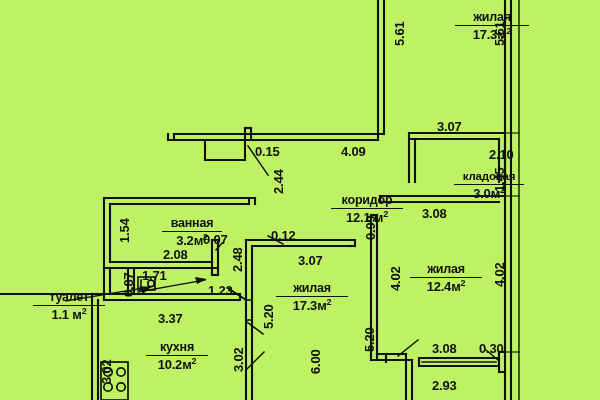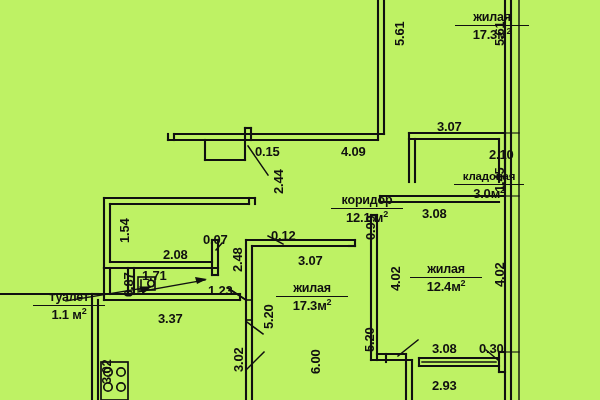--- a/index.html
+++ b/index.html
@@ -276,36 +276,44 @@
   <div class="lbl room small" style="left:454px; top:170px; width:70px;">
     <span class="rname">кладовая</span>
     <span class="rarea"><span>3.0</span><span>м</span><span class="sup">2</span></span>
   </div>
 
   <div class="lbl room" style="left:331px; top:193px; width:72px;">
     <span class="rname">коридор</span>
     <span class="rarea"><span>12.1</span><span> м</span><span class="sup">2</span></span>
   </div>
 
+  <div class="lbl room" style="left:162px; top:216px; width:60px;">
+    <span class="rname">ванная</span>
+    <span class="rarea"><span>3.2</span><span>м</span><span class="sup">2</span></span>
+  </div>
 
   <div class="lbl room" style="left:33px; top:290px; width:72px;">
     <span class="rname">туалет</span>
     <span class="rarea"><span>1.1</span><span> м</span><span class="sup">2</span></span>
   </div>
 
   <div class="lbl room" style="left:276px; top:281px; width:72px;">
     <span class="rname">жилая</span>
     <span class="rarea"><span>17.3</span><span>м</span><span class="sup">2</span></span>
   </div>
 
   <div class="lbl room" style="left:410px; top:262px; width:72px;">
     <span class="rname">жилая</span>
     <span class="rarea"><span>12.4</span><span>м</span><span class="sup">2</span></span>
   </div>
 
+  <div class="lbl room" style="left:146px; top:340px; width:62px;">
+    <span class="rname">кухня</span>
+    <span class="rarea"><span>10.2</span><span>м</span><span class="sup">2</span></span>
+  </div>
 
   <div class="lbl dim" style="left:255px; top:144px;">0.15</div>
   <div class="lbl dim" style="left:304px; top:144px;margin-left:37px;">4.09</div>
   <div class="lbl dim" style="left:437px; top:119px;">3.07</div>
   <div class="lbl dim" style="left:489px; top:147px;">2.10</div>
   <div class="lbl dim" style="left:422px; top:206px;">3.08</div>
   <div class="lbl dim" style="left:163px; top:247px;">2.08</div>
   <div class="lbl dim" style="left:203px; top:232px;">0.07</div>
   <div class="lbl dim" style="left:271px; top:228px;text-align:center;">0.12</div>
   <div class="lbl dim" style="left:298px; top:253px;">3.07</div>

